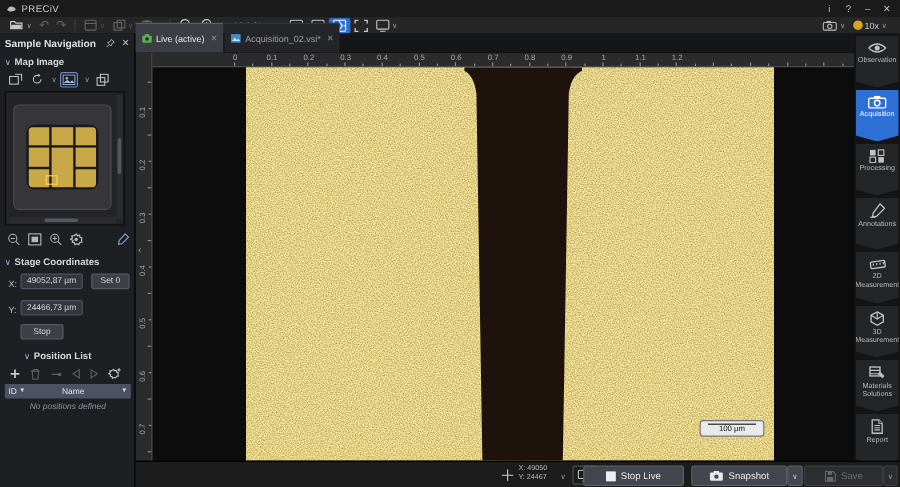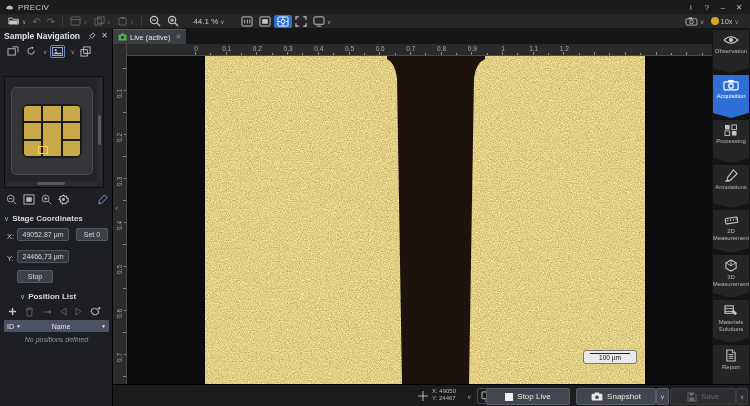--- a/index.html
+++ b/index.html
@@ -35,21 +35,21 @@
     font-size:7px; display:flex; align-items:center; justify-content:center; }
   .lbl { font-size:7.5px; color:#c0c0c0; }
   #poslist-header { background:#4c5263; border-radius:1px; font-size:7px; color:#dfe3ea; }
   .empty { font-size:7px; font-style:italic; color:#8f939b; }
   .mapbar-ico { width:15px; height:13px; }
   .scroll { background:#2a2c30; }
   .thumbbar { background:#55585e; border-radius:2px; }
 
   
   #tabbar { left:113px; top:28px; width:599px; height:16px; background:#151617; display:flex; align-items:flex-end; }
-  .tab { height:15px; display:flex; align-items:center; padding:2px 5px; margin-right:1px;
+  .tab { height:15px; display:flex; align-items:center; padding:12px 5px; margin-right:1px;
     background:#232528; border-top:1px solid #33363a; font-size:7.5px; color:#9aa0a6; white-space:nowrap; }
   .tab.active { background:#3b3e44; color:#e4e6e8; border-top:1px solid #5a5e64; }
   .tab .x { margin-left:5px; font-size:7px; color:#8b8f94; }
 
   
   #canvas { left:113px; top:44px; width:599px; height:340px; background:#0c0c0c; overflow:hidden; }
   #hruler { left:14px; top:0; width:585px; height:12px; background:#2b2b2b; border-bottom:1px solid #4a4a4a; }
   #vruler { left:0; top:0; width:14px; height:340px; background:#2b2b2b; border-right:1px solid #4a4a4a; }
   .rlbl { position:absolute; font-size:6.5px; color:#a8a8a8; }
   .tick { position:absolute; background:#8a8a8a; }
@@ -204,20 +204,24 @@
     <span style="flex:1"></span>
     <span class="ico">
       <svg width="8" height="8" viewBox="0 0 10 10">
           <path d="M6 1 9 4 7 5 5.5 8 2 4.5 5 3z" fill="none" stroke="#b0b0b0"></path>
           <path d="M3 7 1 9" stroke="#b0b0b0"></path>
         </svg>
     </span>
     <span style="font-size:8px;color:#c0c0c0;margin-left:5px">✕</span>
   </div>
 
+  <div class="row" style="height:13px;padding:0 4px;margin-top:2px">
+    <span class="sechev">∨</span>
+    <span class="sechead">Map Image</span>
+  </div>
 
   <div class="row" style="height:16px;padding:0 5px;gap:3px">
     <span class="ico mapbar-ico">
       <svg width="12" height="10" viewBox="0 0 13 11">
           <rect x="1" y="3" width="8" height="7" fill="none" stroke="#c0c0c0"></rect>
           <path d="M6 1h6v6" fill="none" stroke="#c0c0c0"></path>
         </svg>
     </span>
     <span class="ico mapbar-ico">
       <svg width="10" height="10" viewBox="0 0 11 11">
@@ -365,20 +369,30 @@
 <div id="tabbar" class="abs">
     <div class="tab active">
       <span class="ico" style="margin-right: 3px;">
         <svg width="9" height="8" viewBox="0 0 10 9">
           <rect x="0.5" y="2" width="9" height="6.5" rx="1" fill="#58b14c"></rect>
           <rect x="3" y="0.5" width="4" height="2" fill="#58b14c"></rect>
           <circle cx="5" cy="5" r="1.6" fill="#123"></circle>
         </svg>
       </span>
       <span>Live (active)</span>
+      <span class="x">✕</span>
+    </div>
+    <div class="tab">
+      <span class="ico" style="margin-right: 3px;">
+        <svg width="9" height="8" viewBox="0 0 10 9">
+          <rect x="0.5" y="0.5" width="9" height="8" fill="#3d8fc4"></rect>
+          <path d="M1.5 7 4 4l2 2 1.5-1.2L9 7z" fill="#cfe6f5"></path>
+        </svg>
+      </span>
+      <span>Acquisition_02.vsi*</span>
       <span class="x">✕</span>
     </div>
   </div>
 
 <div id="canvas" class="abs">
   <div id="hruler" class="abs">
       <span class="rlbl" style="left: 62px; top: 1px; width: 14px; text-align: center;">0</span>
       <span class="rlbl" style="left: 92.7px; top: 1px; width: 14px; text-align: center;">0.1</span>
       <span class="rlbl" style="left: 123.4px; top: 1px; width: 14px; text-align: center;">0.2</span>
       <span class="rlbl" style="left: 154.1px; top: 1px; width: 14px; text-align: center;">0.3</span>

